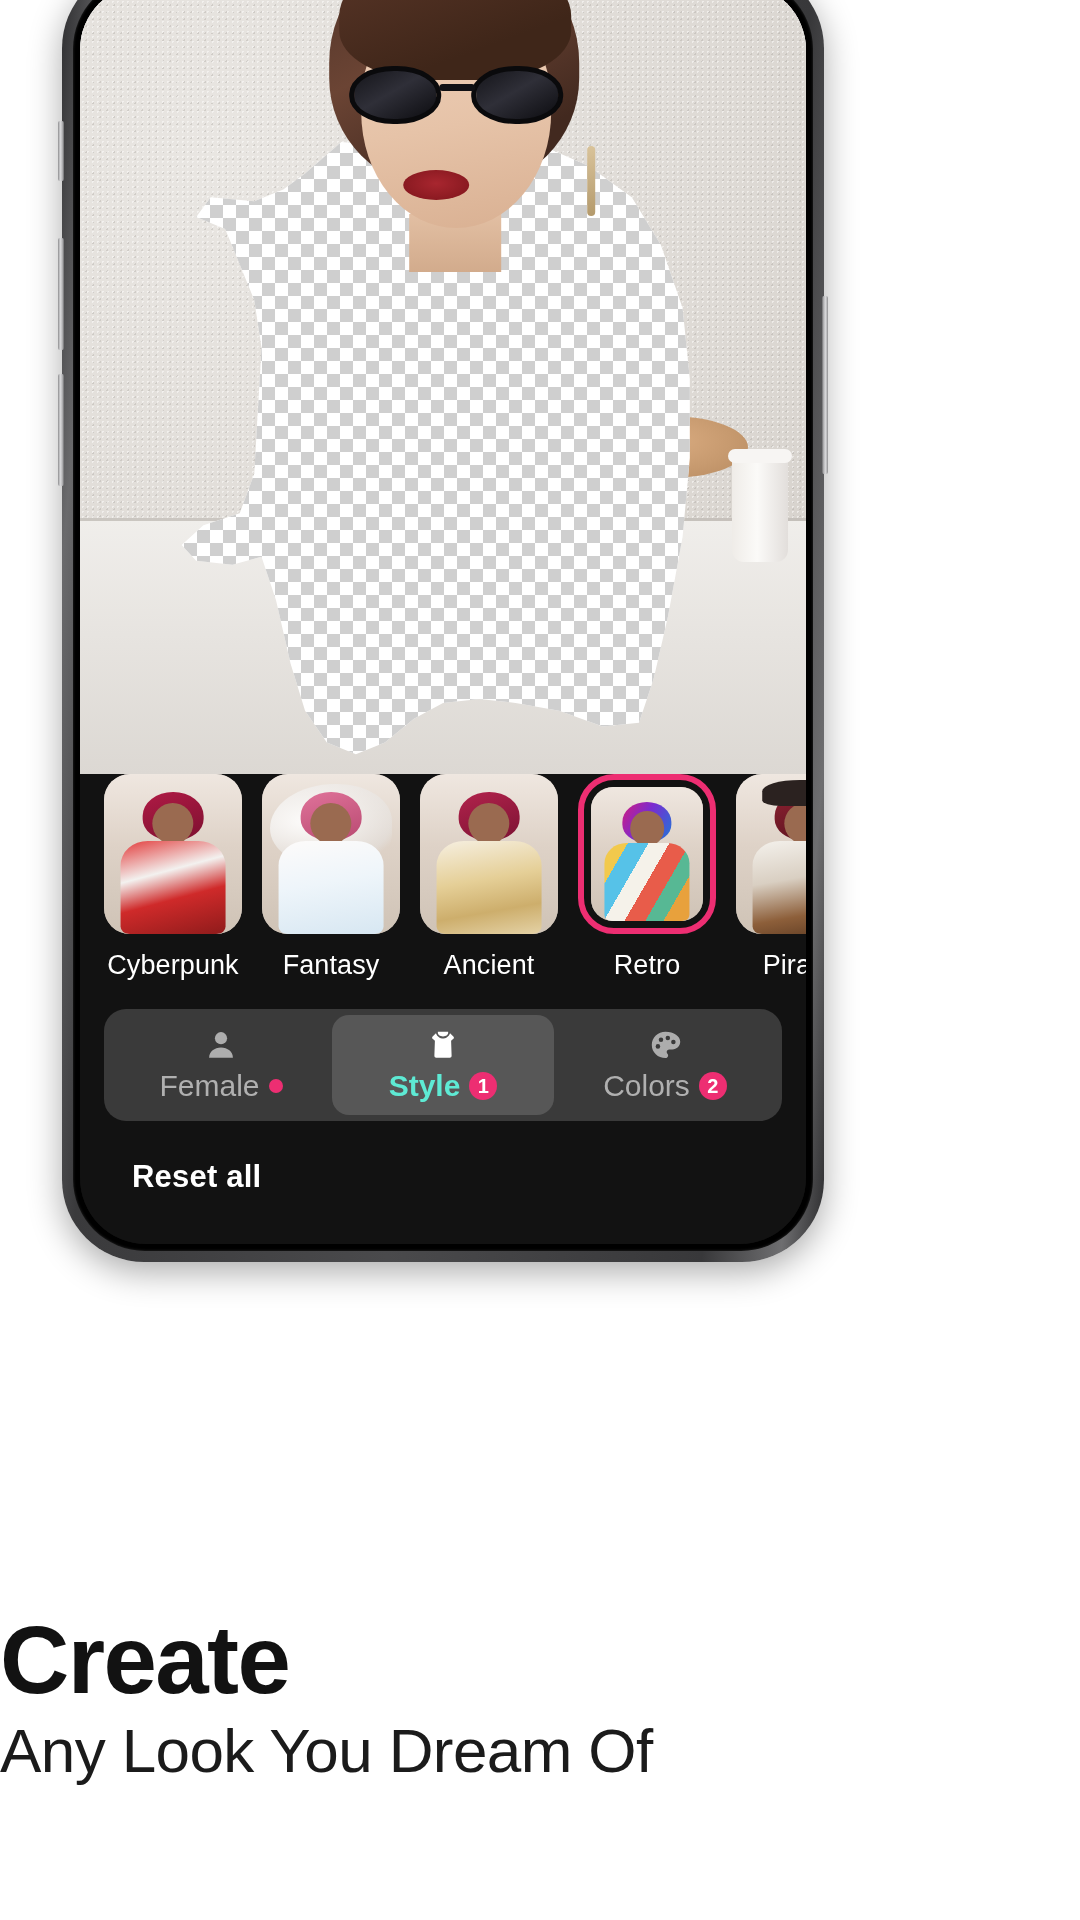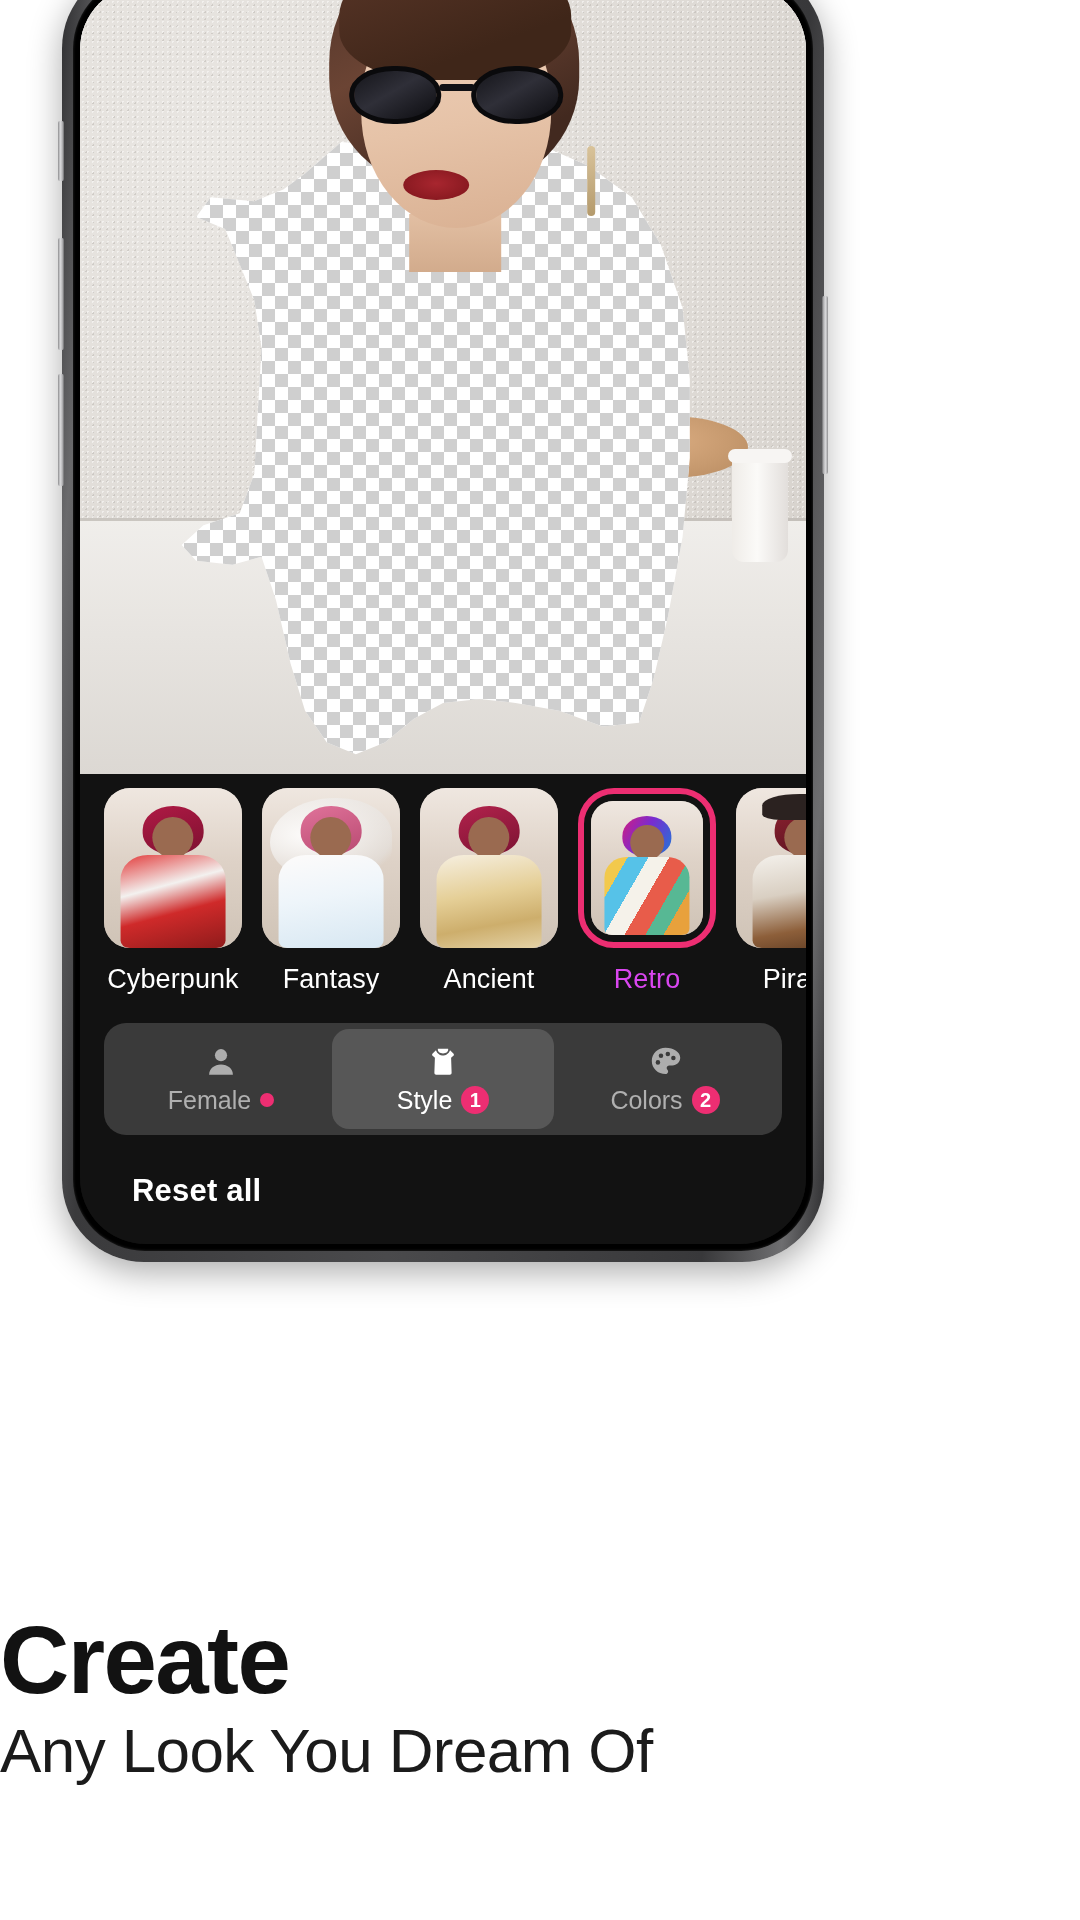--- a/index.html
+++ b/index.html
@@ -173,21 +173,21 @@
   .neck {
     position:absolute; left:118px; top:236px; width:92px; height:58px;
     background:linear-gradient(to bottom,#e2bfa3,#d2ab8c);
   }
 
   
   .panel {
     flex:1;
     background:#121212;
     display:flex; flex-direction:column;
-    padding-top:14px;
+    padding-top:0;
   }
   .style-strip {
     display:flex;
     gap:20px;
     padding:0 24px;
     overflow:hidden;
   }
   .style-item { flex:0 0 auto; width:138px; text-align:center; }
   .thumb-wrap {
     width:138px; height:160px;
@@ -258,21 +258,21 @@
     width:62%; height:16%; background:#2b2220; border-radius:44% 44% 22% 22%;
   }
 
   .style-label {
     margin-top:16px;
     color:#ffffff;
     font-size:27px;
     letter-spacing:.1px;
     white-space:nowrap;
   }
-  .style-item.selected .style-label { color:#d946ef; }
+  .style-item.selected .style-label { color:#ffffff; }
 
   
   .tabbar {
     margin:28px 24px 0;
     background:#3a3a3a;
     border-radius:22px;
     display:flex;
     padding:6px;
     height:112px;
   }
@@ -280,22 +280,22 @@
     flex:1;
     border-radius:17px;
     display:flex; flex-direction:column;
     align-items:center; justify-content:center;
     gap:6px;
   }
   .tab.active { background:#575757; }
   .tab-icon { height:36px; display:flex; align-items:center; justify-content:center; }
   .tab-icon svg { display:block; }
   .tab-labelrow { display:flex; align-items:center; gap:9px; }
-  .tab-label { font-size:25px; color:#b0b0b0; }
-  .tab.active .tab-label { color:#ffffff; }
+  .tab-label { font-size:30px; color:#b0b0b0; }
+  .tab.active .tab-label { color:#5eead4;font-weight:bold; }
   .badge {
     min-width:28px; height:28px; padding:0 7px;
     border-radius:14px; background:#ED2E72;
     color:#fff; font-size:20px; font-weight:700;
     display:flex; align-items:center; justify-content:center;
     line-height:1;
   }
   .dot { width:14px; height:14px; border-radius:50%; background:#ED2E72; }
 
   

